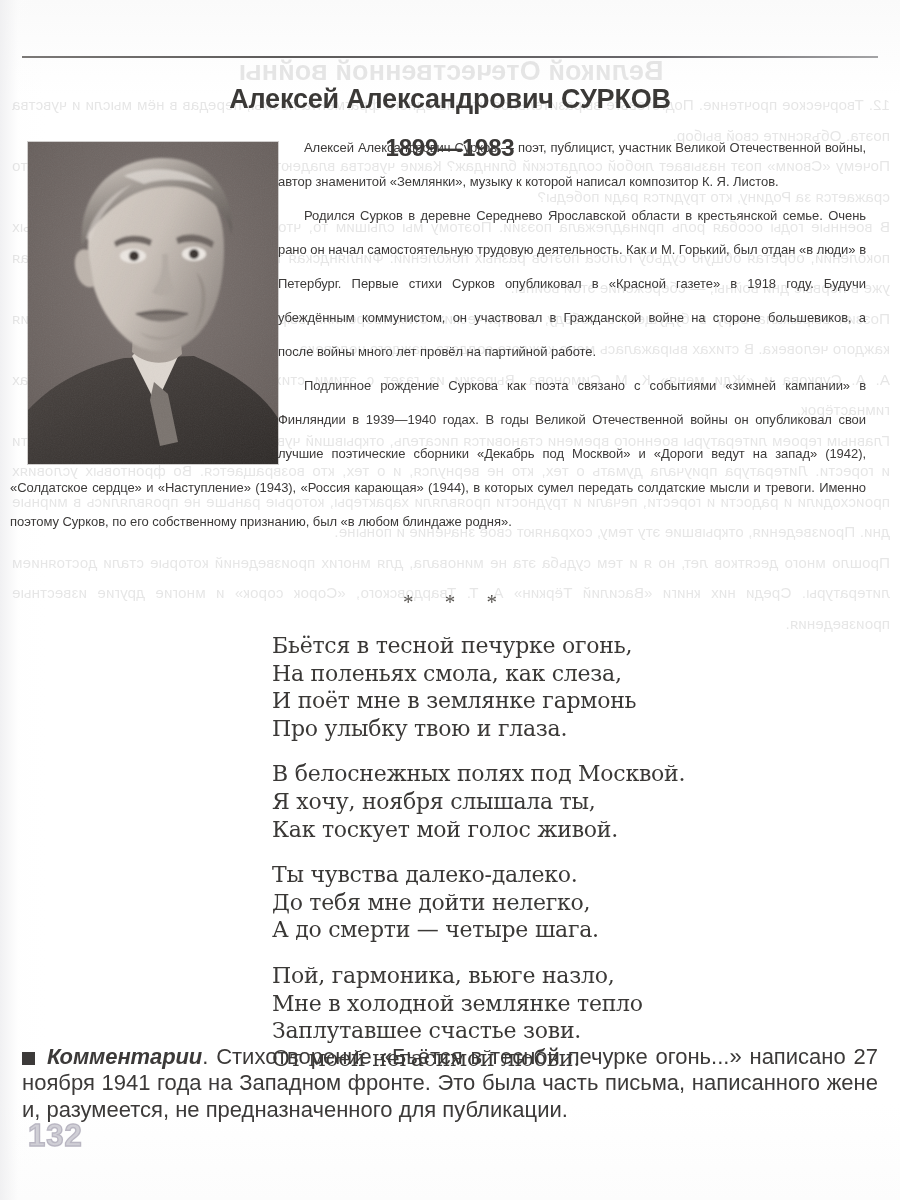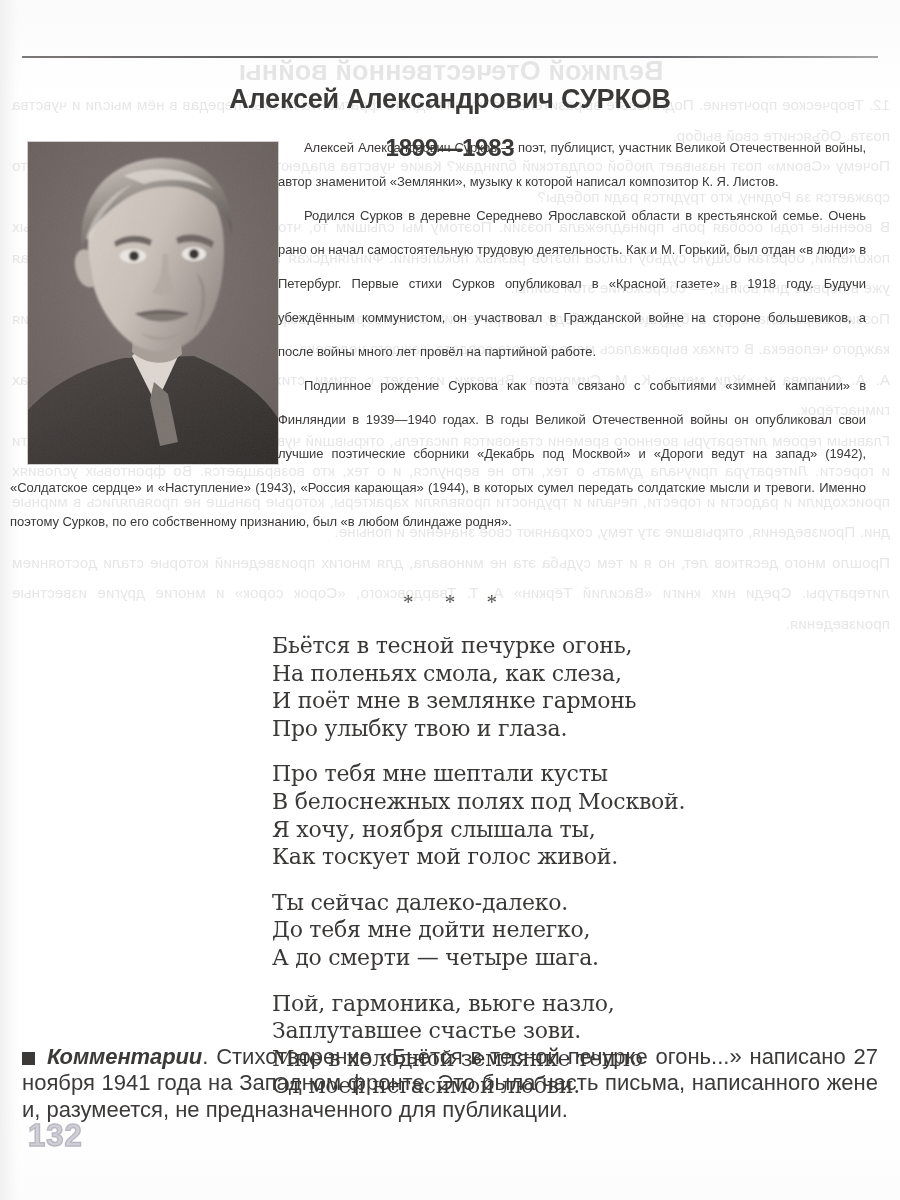--- a/index.html
+++ b/index.html
@@ -293,34 +293,33 @@
   <div class="stars">* * *</div>
 
   <div class="poem">
     <div class="stanza">
       <span class="line">Бьётся в тесной печурке огонь,</span>
       <span class="line">На поленьях смола, как слеза,</span>
       <span class="line">И поёт мне в землянке гармонь</span>
       <span class="line">Про улыбку твою и глаза.</span>
     </div>
     <div class="stanza">
-      <span class="line">Про тебя мне шептали кусты</span>
       <span class="line">В белоснежных полях под Москвой.</span>
       <span class="line">Я хочу, ноября слышала ты,</span>
       <span class="line">Как тоскует мой голос живой.</span>
     </div>
     <div class="stanza">
-      <span class="line">Ты сейчас далеко-далеко.</span>
+      <span class="line">Ты чувства далеко-далеко.</span>
       <span class="line">До тебя мне дойти нелегко,</span>
       <span class="line">А до смерти — четыре шага.</span>
     </div>
     <div class="stanza">
       <span class="line">Пой, гармоника, вьюге назло,</span>
+      <span class="line">Мне в холодной землянке тепло</span>
       <span class="line">Заплутавшее счастье зови.</span>
-      <span class="line">Мне в холодной землянке тепло</span>
       <span class="line">От моей негасимой любви.</span>
     </div>
   </div>
 
   <div class="commentary"><span class="sq-bullet"></span><span class="comment-label">Комментарии</span><span>. Стихотворение «Бьётся в тесной печурке огонь...» написано 27 ноября 1941 года на Западном фронте. Это была часть письма, написанного жене и, разумеется, не предназначенного для публикации.</span></div>
 
   <div class="folio">132</div>
 
 </div>
 

